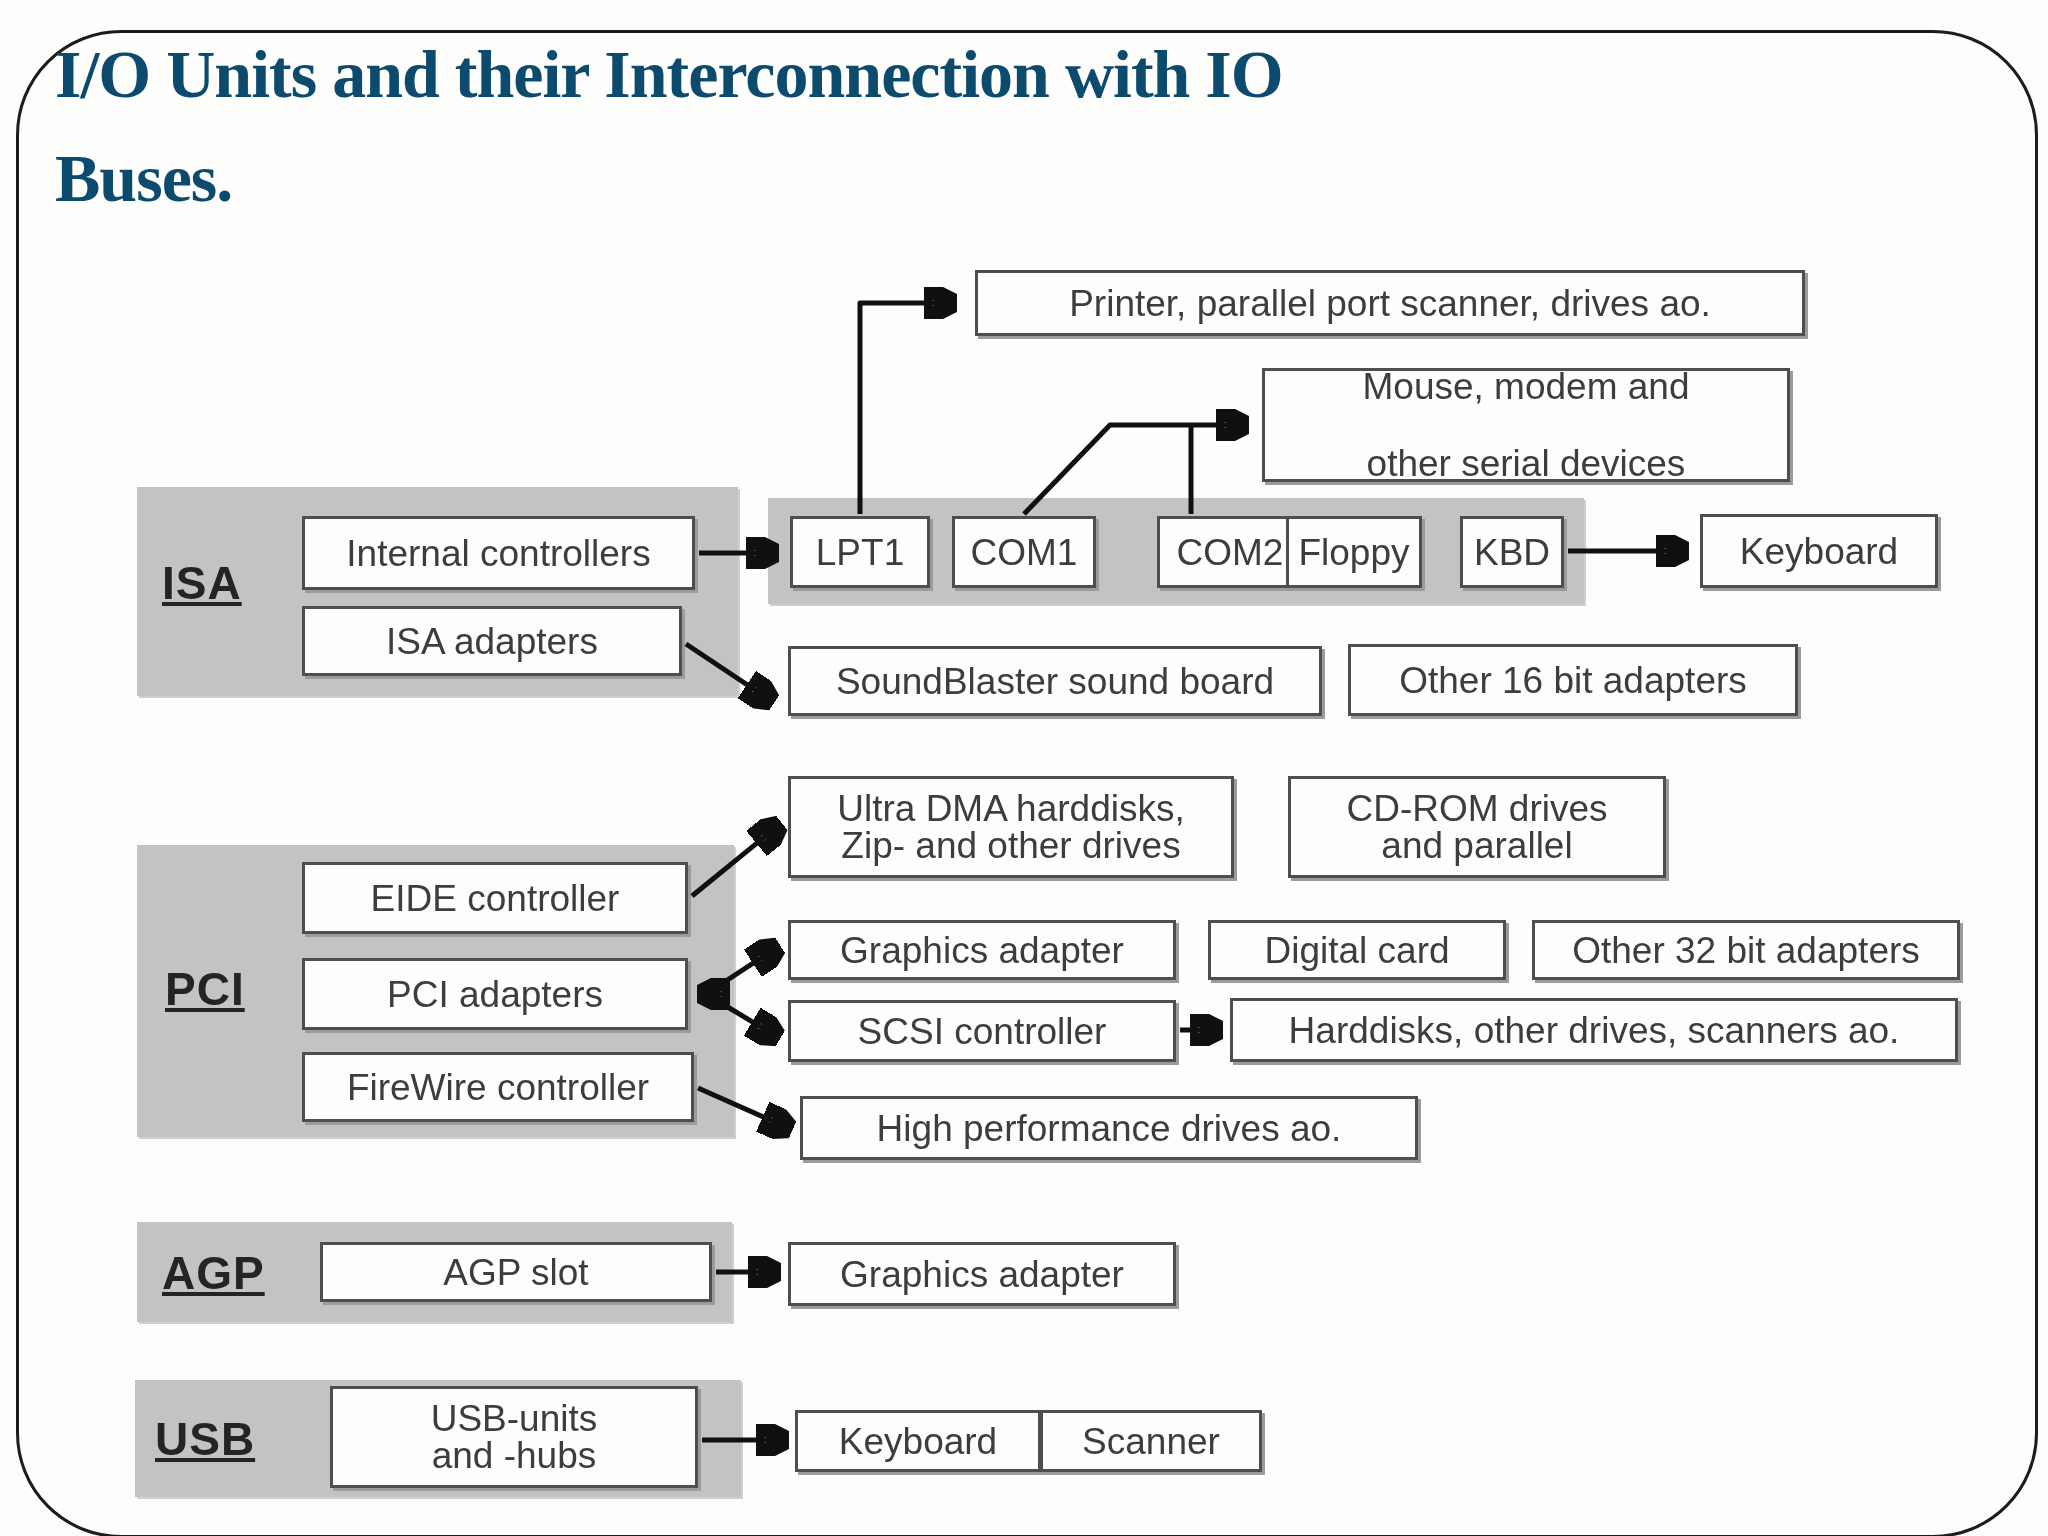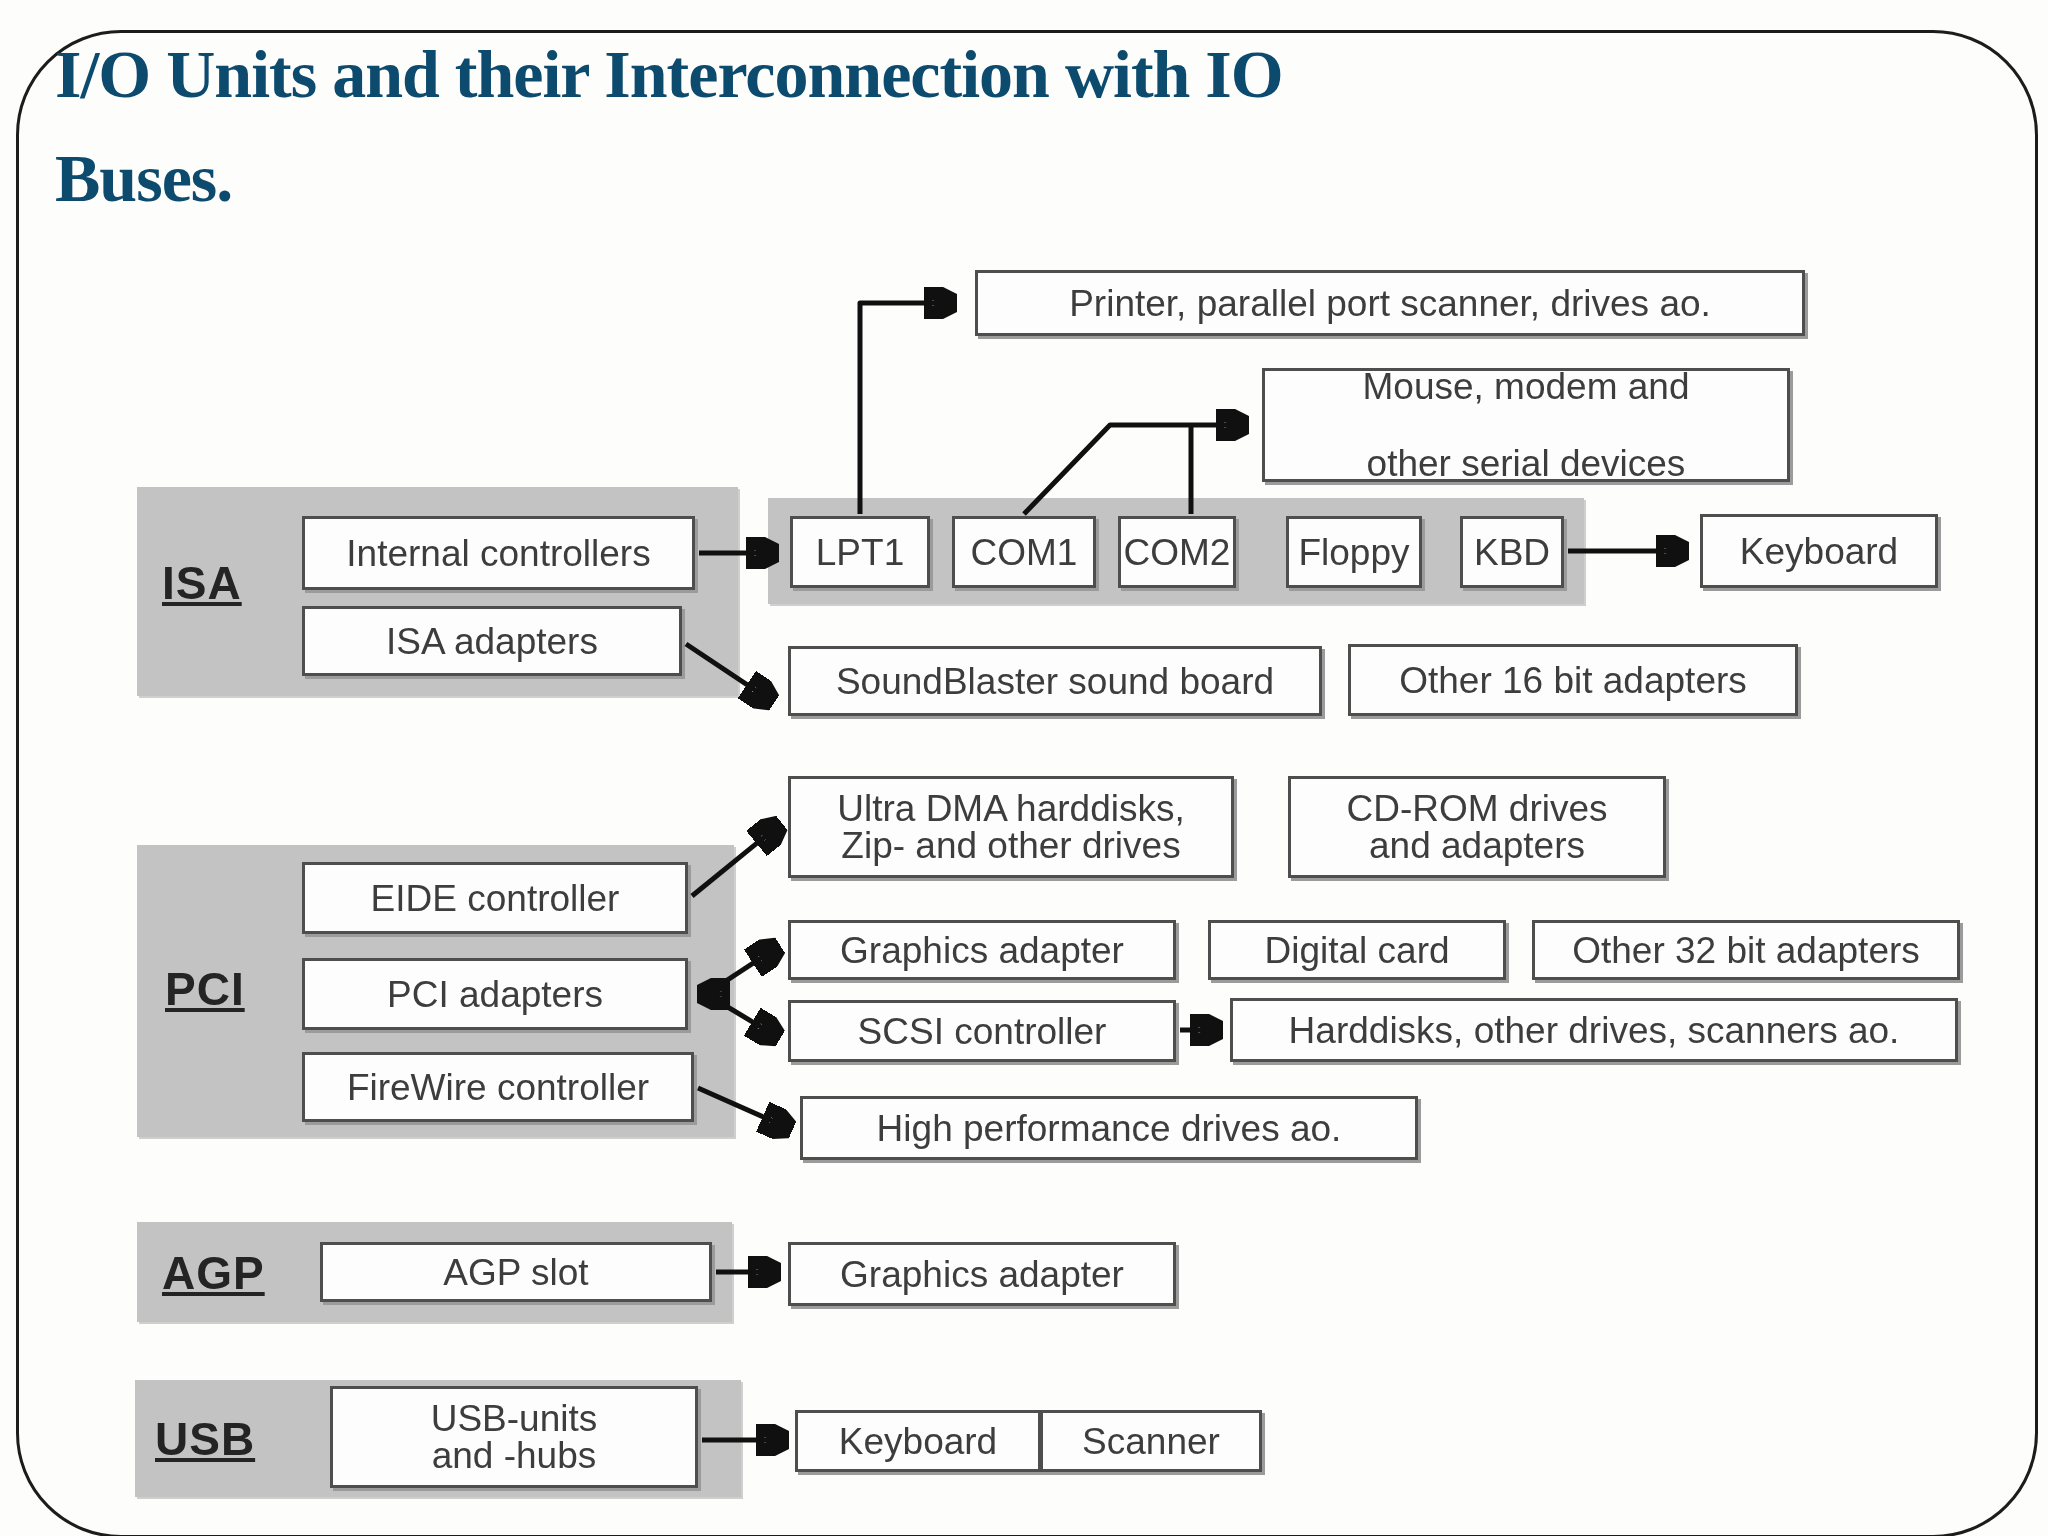--- a/index.html
+++ b/index.html
@@ -55,21 +55,21 @@
   <div class="bx" style="left:302px;top:606px;width:380px;height:70px;">
     <span>ISA adapters</span>
   </div>
 
   <div class="bx" style="left:790px;top:516px;width:140px;height:72px;">
     <span>LPT1</span>
   </div>
   <div class="bx" style="left:952px;top:516px;width:144px;height:72px;">
     <span>COM1</span>
   </div>
-  <div class="bx" style="left:1118px;top:516px;width:118px;height:72px;">
+  <div class="bx" style="left:1157px;top:516px;width:146px;height:72px;">
     <span>COM2</span>
   </div>
   <div class="bx" style="left:1286px;top:516px;width:136px;height:72px;">
     <span>Floppy</span>
   </div>
   <div class="bx" style="left:1460px;top:516px;width:104px;height:72px;">
     <span>KBD</span>
   </div>
   <div class="bx" style="left:1700px;top:514px;width:238px;height:74px;">
     <span>Keyboard</span>
@@ -91,21 +91,21 @@
   <div class="bx" style="left:302px;top:1052px;width:392px;height:70px;">
     <span>FireWire controller</span>
   </div>
 
   <div class="bx" style="left:788px;top:776px;width:446px;height:102px;">
     <span>Ultra DMA harddisks,</span>
     <span>Zip- and other drives</span>
   </div>
   <div class="bx" style="left:1288px;top:776px;width:378px;height:102px;">
     <span>CD-ROM drives</span>
-    <span>and adapters</span>
+    <span>and parallel</span>
   </div>
 
   <div class="bx" style="left:788px;top:920px;width:388px;height:60px;">
     <span>Graphics adapter</span>
   </div>
   <div class="bx" style="left:1208px;top:920px;width:298px;height:60px;">
     <span>Digital card</span>
   </div>
   <div class="bx" style="left:1532px;top:920px;width:428px;height:60px;">
     <span>Other 32 bit adapters</span>

